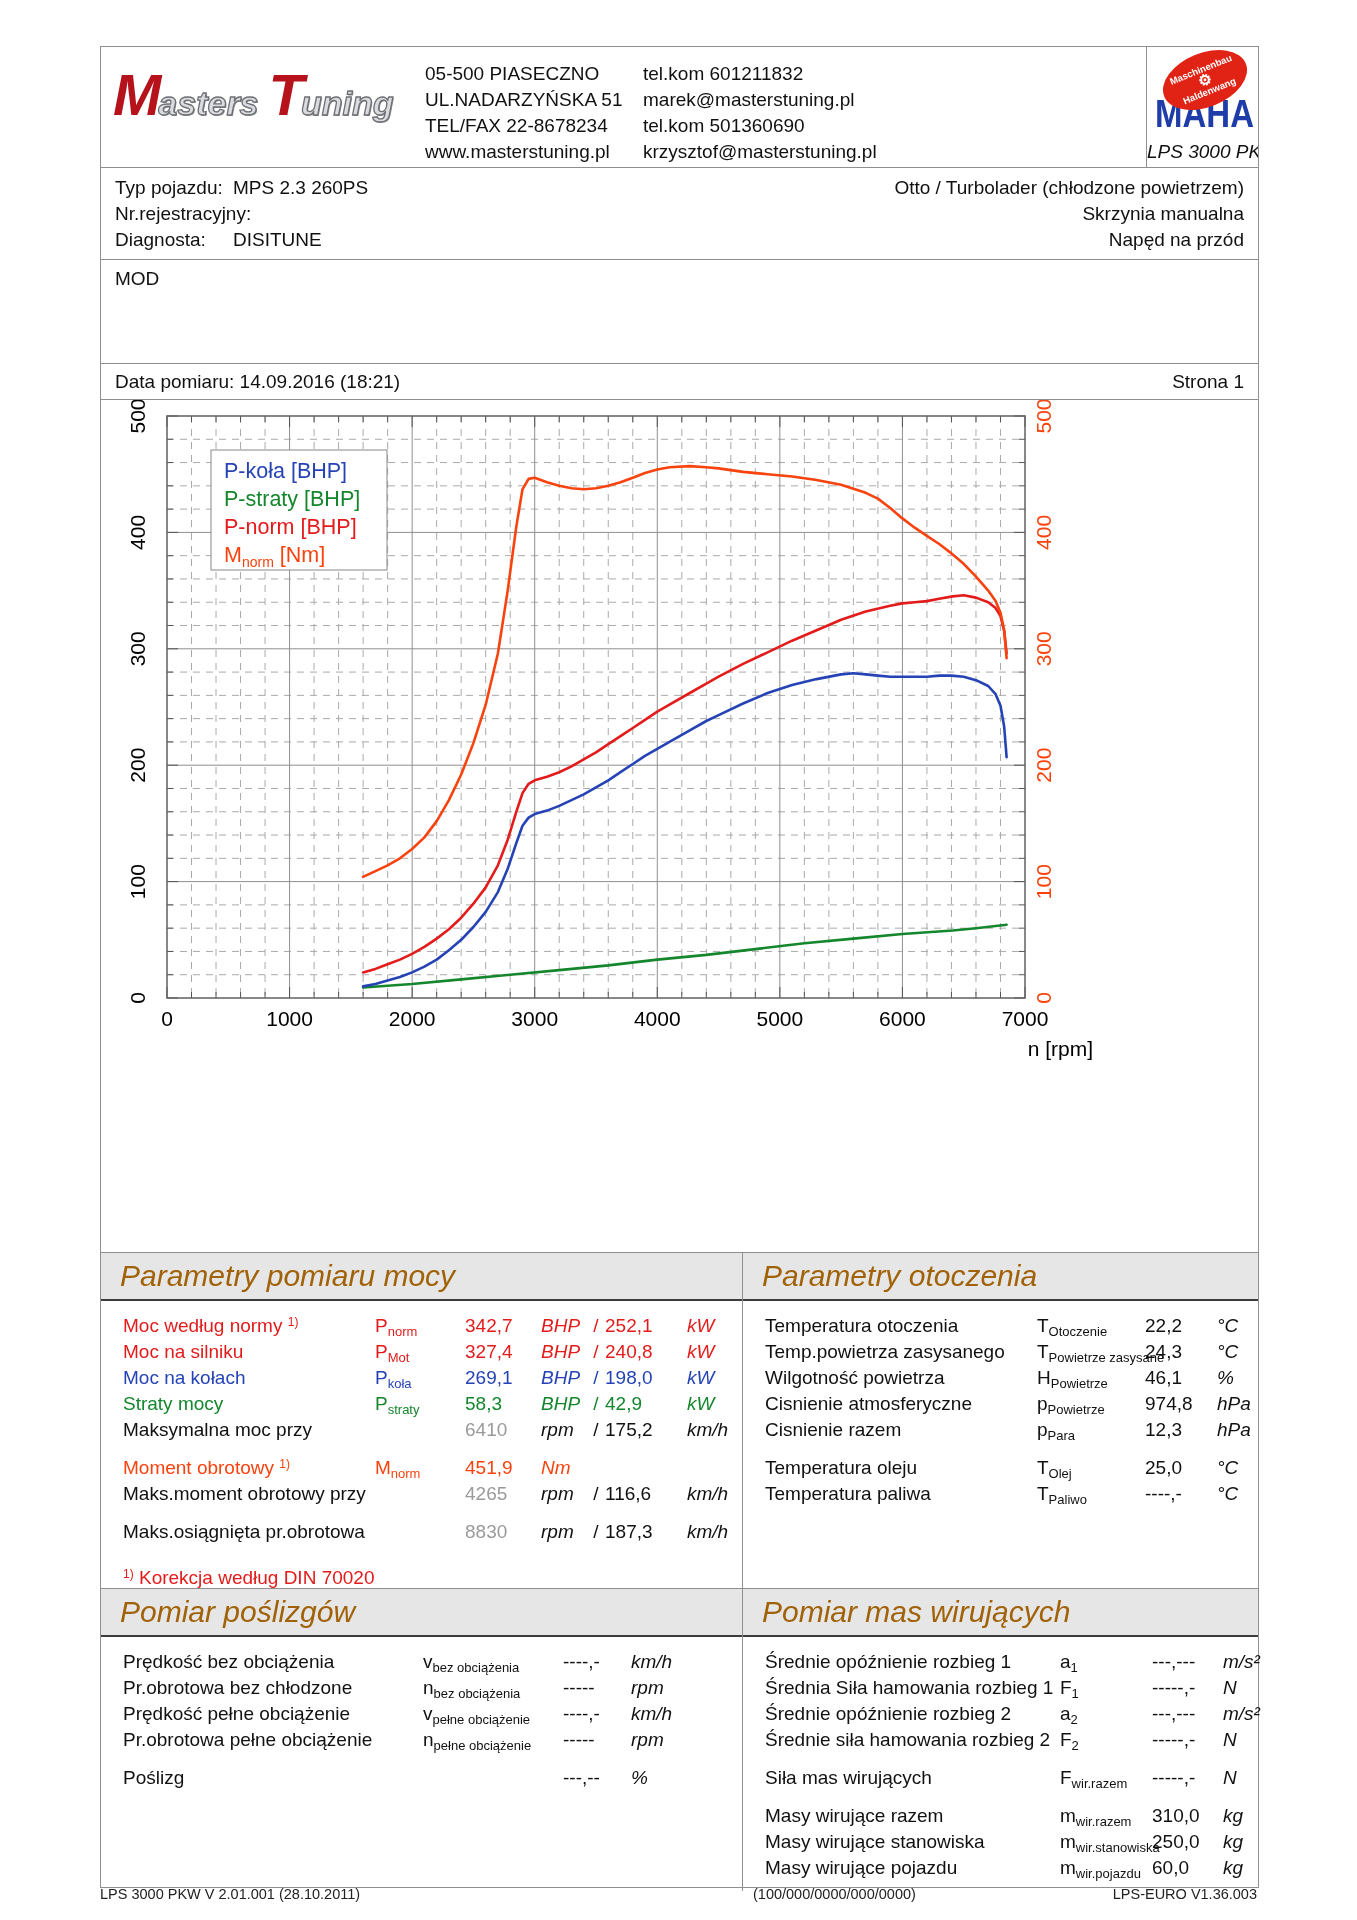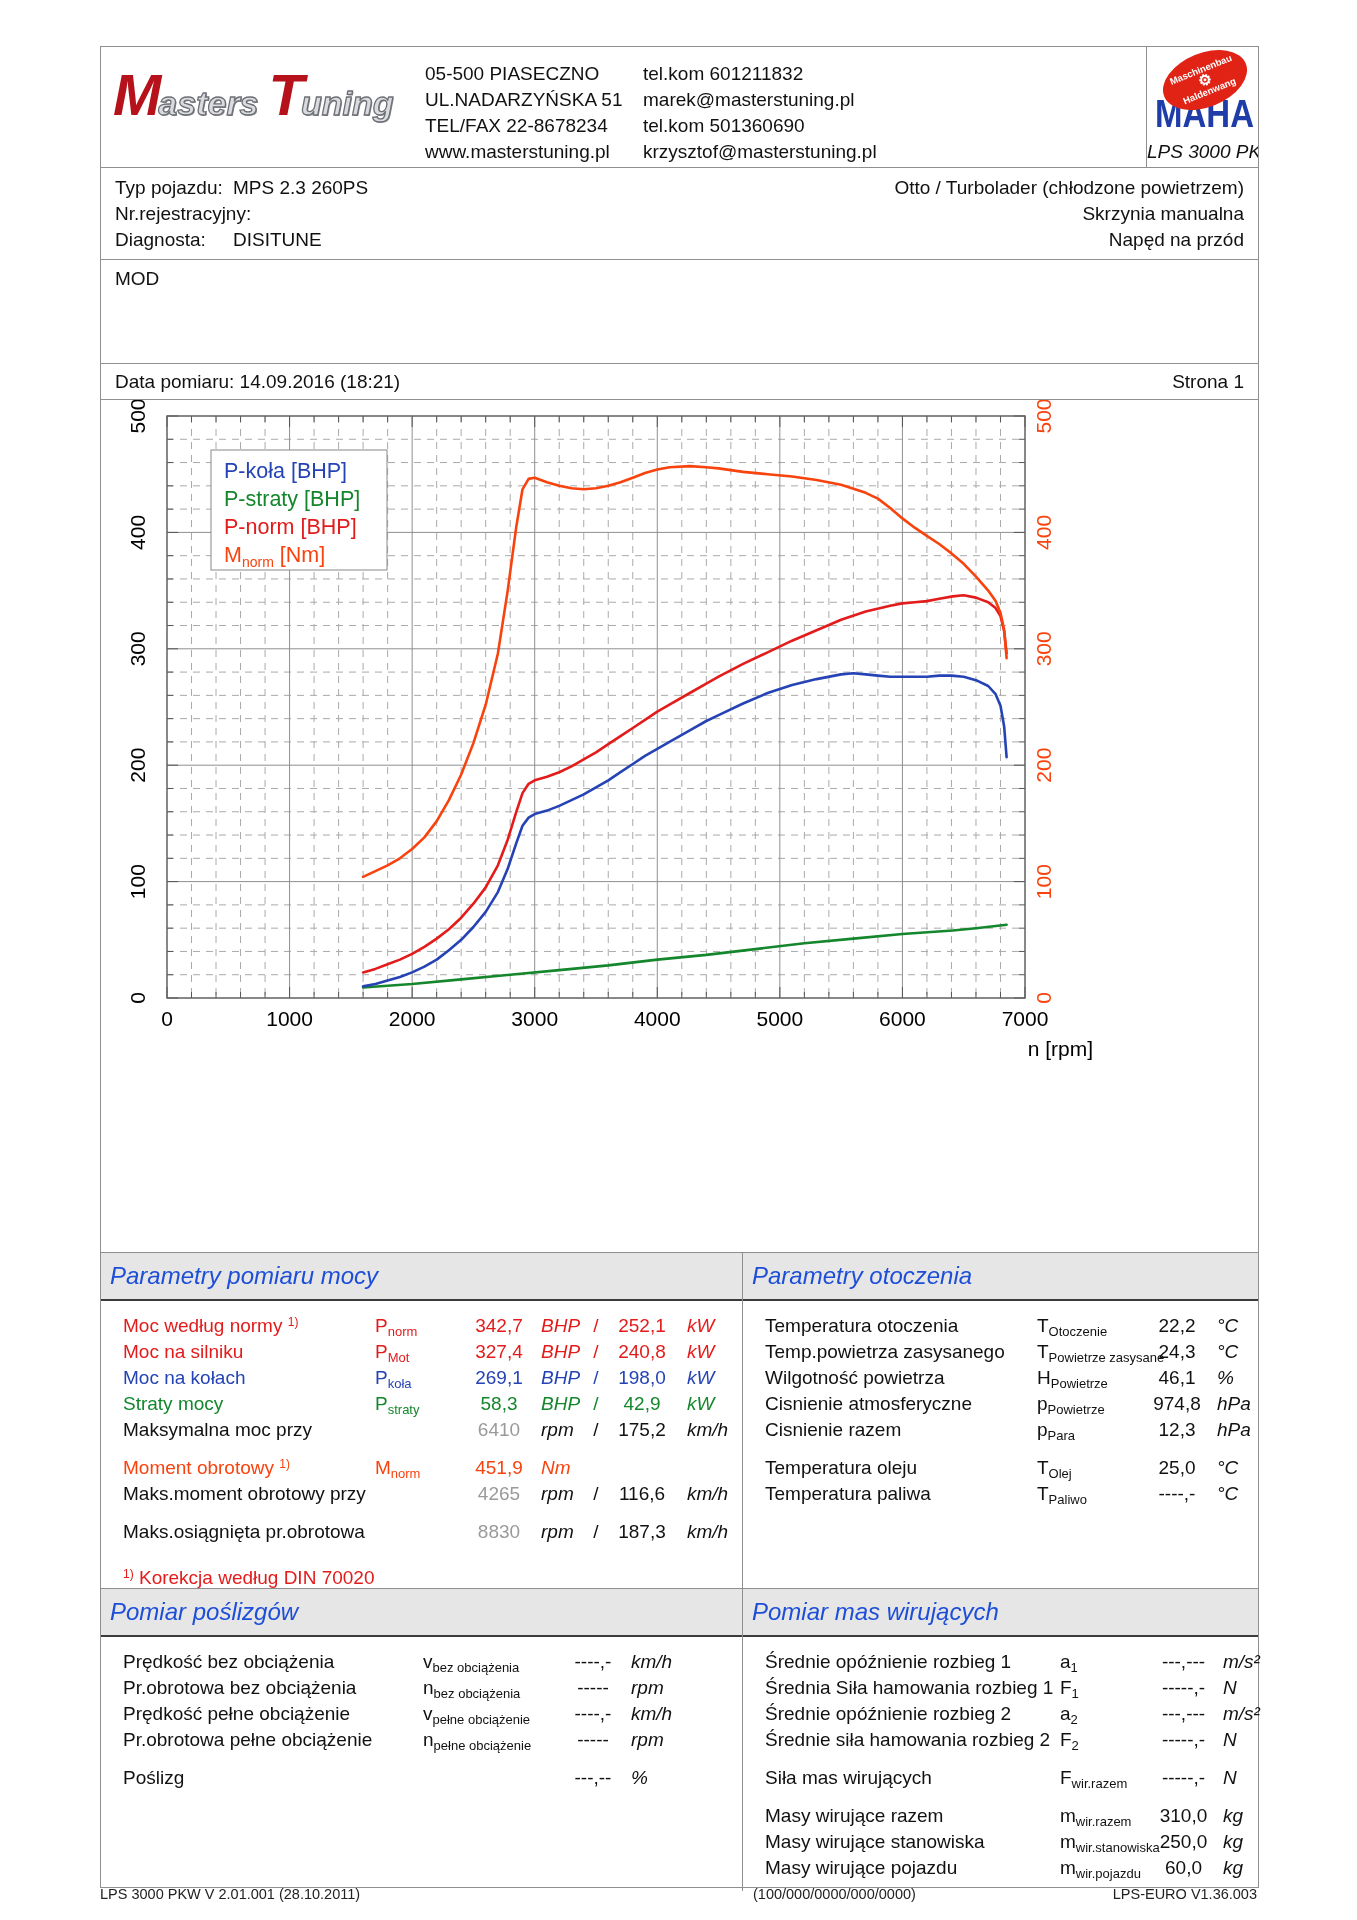--- a/index.html
+++ b/index.html
@@ -36,33 +36,33 @@
   
   .chartwrap{height:852px;}
   svg text{font-family:"Liberation Sans",sans-serif;}
   .xlab,.ylab-left{font-size:21px;fill:#000;}
   .ylab-right{font-size:21px;fill:#f8430e;}
   .xaxis-name{font-size:21px;fill:#000;}
 
   
   .cols{display:grid;grid-template-columns:642px 515px;}
   .col-l{border-right:1px solid #8f8f8f;}
-  .secbar{background:#e6e6e6;border-bottom:2px solid #3c3c3c;height:46px;display:flex;align-items:center;padding-left:9px;font-size:24px;font-style:italic;color:#1d4ed8;}
+  .secbar{background:#e6e6e6;border-bottom:2px solid #3c3c3c;height:46px;display:flex;align-items:center;padding-left:19px;font-size:30px;font-style:italic;color:#a16207;}
   .secbody{padding:12px 0 10px 22px;font-size:19px;}
   .params1{height:336px;box-sizing:border-box;}
   .params2{height:298px;box-sizing:border-box;}
   .params1>div,.params2>div{height:100%;box-sizing:border-box;}
 
   .prow{display:grid;line-height:26px;white-space:nowrap;}
   .prow.gap{margin-top:12px;}
   .power .prow{grid-template-columns:252px 90px 68px 54px 18px 74px 52px;}
   .env   .prow{grid-template-columns:272px 108px 64px 50px;}
   .slip  .prow{grid-template-columns:300px 140px 60px 56px;}
   .mass  .prow{grid-template-columns:295px 92px 63px 47px;}
-  .prow .v1,.prow .v2{text-align:center;}
+  .prow .v1,.prow .v2{text-align:left;}
   .prow .u1,.prow .u2{padding-left:8px;font-style:italic;}
   .prow .sl{text-align:center;}
   .prow sub{font-size:13px;vertical-align:-4px;line-height:0;}
   .prow sup{font-size:12px;vertical-align:6px;line-height:0;}
   .c-red{color:#e31b1b;} .c-blue{color:#2543b5;} .c-green{color:#14862c;} .c-orange{color:#f8430e;} .c-black{color:#111;}
   .gray{color:#9a9a9a;}
   .fnote{margin-top:16px;color:#e31b1b;font-size:19px;line-height:26px;}
   .fnote sup{font-size:12px;vertical-align:6px;}
   .fnote sub{font-size:13px;vertical-align:-4px;}
   .fnote .ind{padding-left:12px;}
@@ -480,21 +480,21 @@
     <div class="col-l">
       <div class="secbar">Pomiar poślizgów</div>
       <div class="secbody slip">
           <div class="prow c-black">
             <span class="lbl">Prędkość bez obciążenia</span>
             <span class="sym">v<sub>bez obciążenia</sub></span>
             <span class="v1">----,-</span>
             <span class="u1">km/h</span>
           </div>
           <div class="prow c-black">
-            <span class="lbl">Pr.obrotowa bez obciążenia</span>
+            <span class="lbl">Pr.obrotowa bez chłodzone</span>
             <span class="sym">n<sub>bez obciążenia</sub></span>
             <span class="v1">-----</span>
             <span class="u1">rpm</span>
           </div>
           <div class="prow c-black">
             <span class="lbl">Prędkość pełne obciążenie</span>
             <span class="sym">v<sub>pełne obciążenie</sub></span>
             <span class="v1">----,-</span>
             <span class="u1">km/h</span>
           </div>

